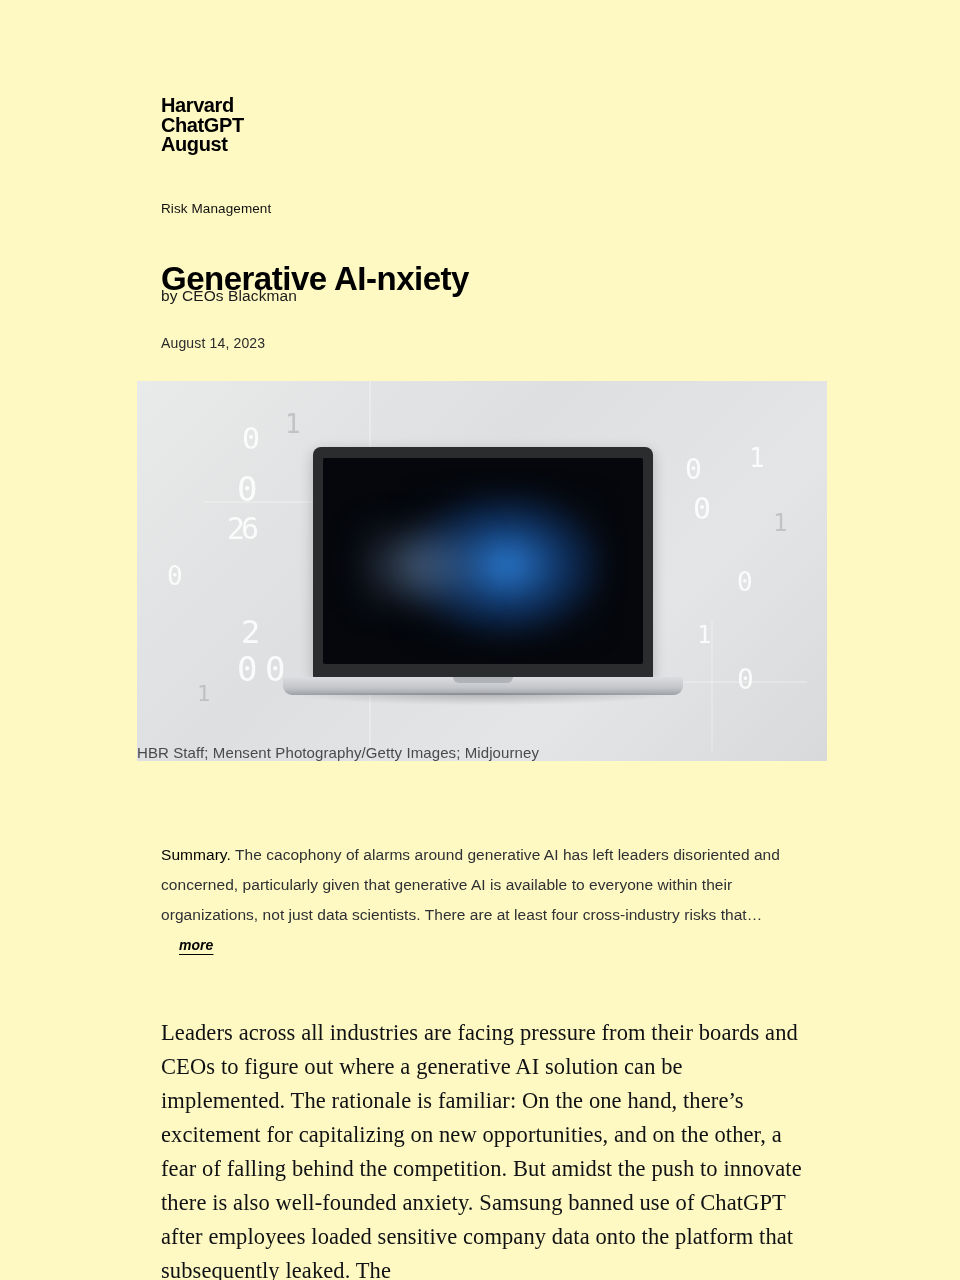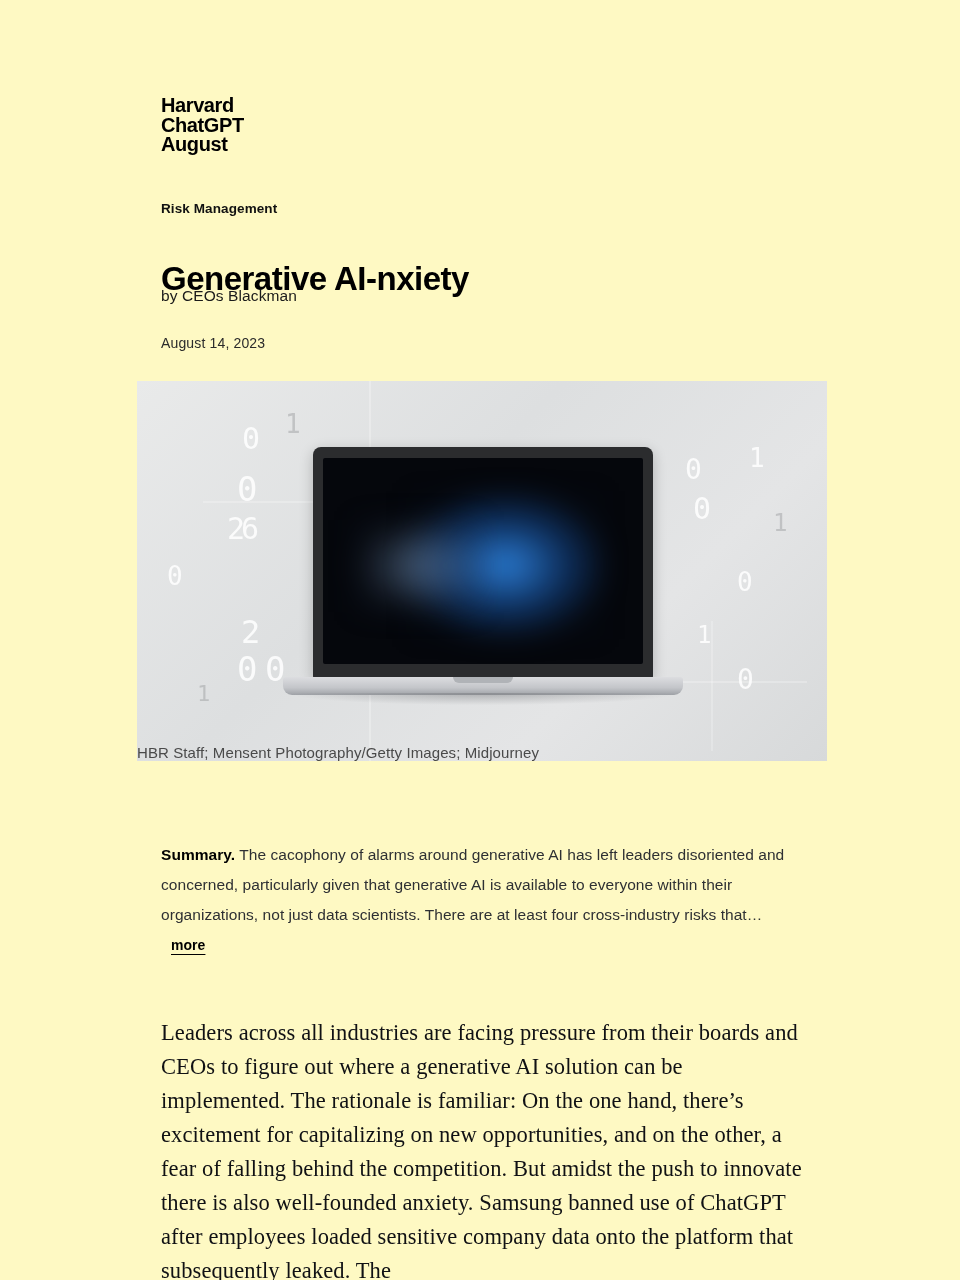--- a/index.html
+++ b/index.html
@@ -44,21 +44,21 @@
     color: #000000;
     display: block;
   }
 
   
   .topic {
     position: absolute;
     left: 161px;
     top: 201px;
     font-size: 13.5px;
-    font-weight: bold;
+    font-weight: normal;
     letter-spacing: 0.1px;
     color: #111111;
   }
   .headline {
     position: absolute;
     left: 161px;
     top: 237px;
     font-size: 33px;
     font-weight: bold;
     letter-spacing: -0.5px;
@@ -197,31 +197,32 @@
     left: 161px;
     top: 840px;
     width: 640px;
     font-size: 15.5px;
     line-height: 30px;
     color: #2e3033;
     letter-spacing: 0.05px;
   }
   .summary b {
     color: #000000;
-    font-weight: bold;
+    font-weight: normal;
     text-align: center;
   }
   .summary .more {
     font-weight: bold;
     color: #000000;
     font-size: 14px;
     text-decoration: underline;
     text-underline-offset: 4px;
-    margin-left: 10px;
+    margin-left: 18px;
     cursor: pointer;
+    font-style: italic;
   }
 
   
   .body-text {
     position: absolute;
     left: 161px;
     top: 993px;
     width: 645px;
     font-family: "Liberation Serif", serif;
     font-size: 22.5px;

